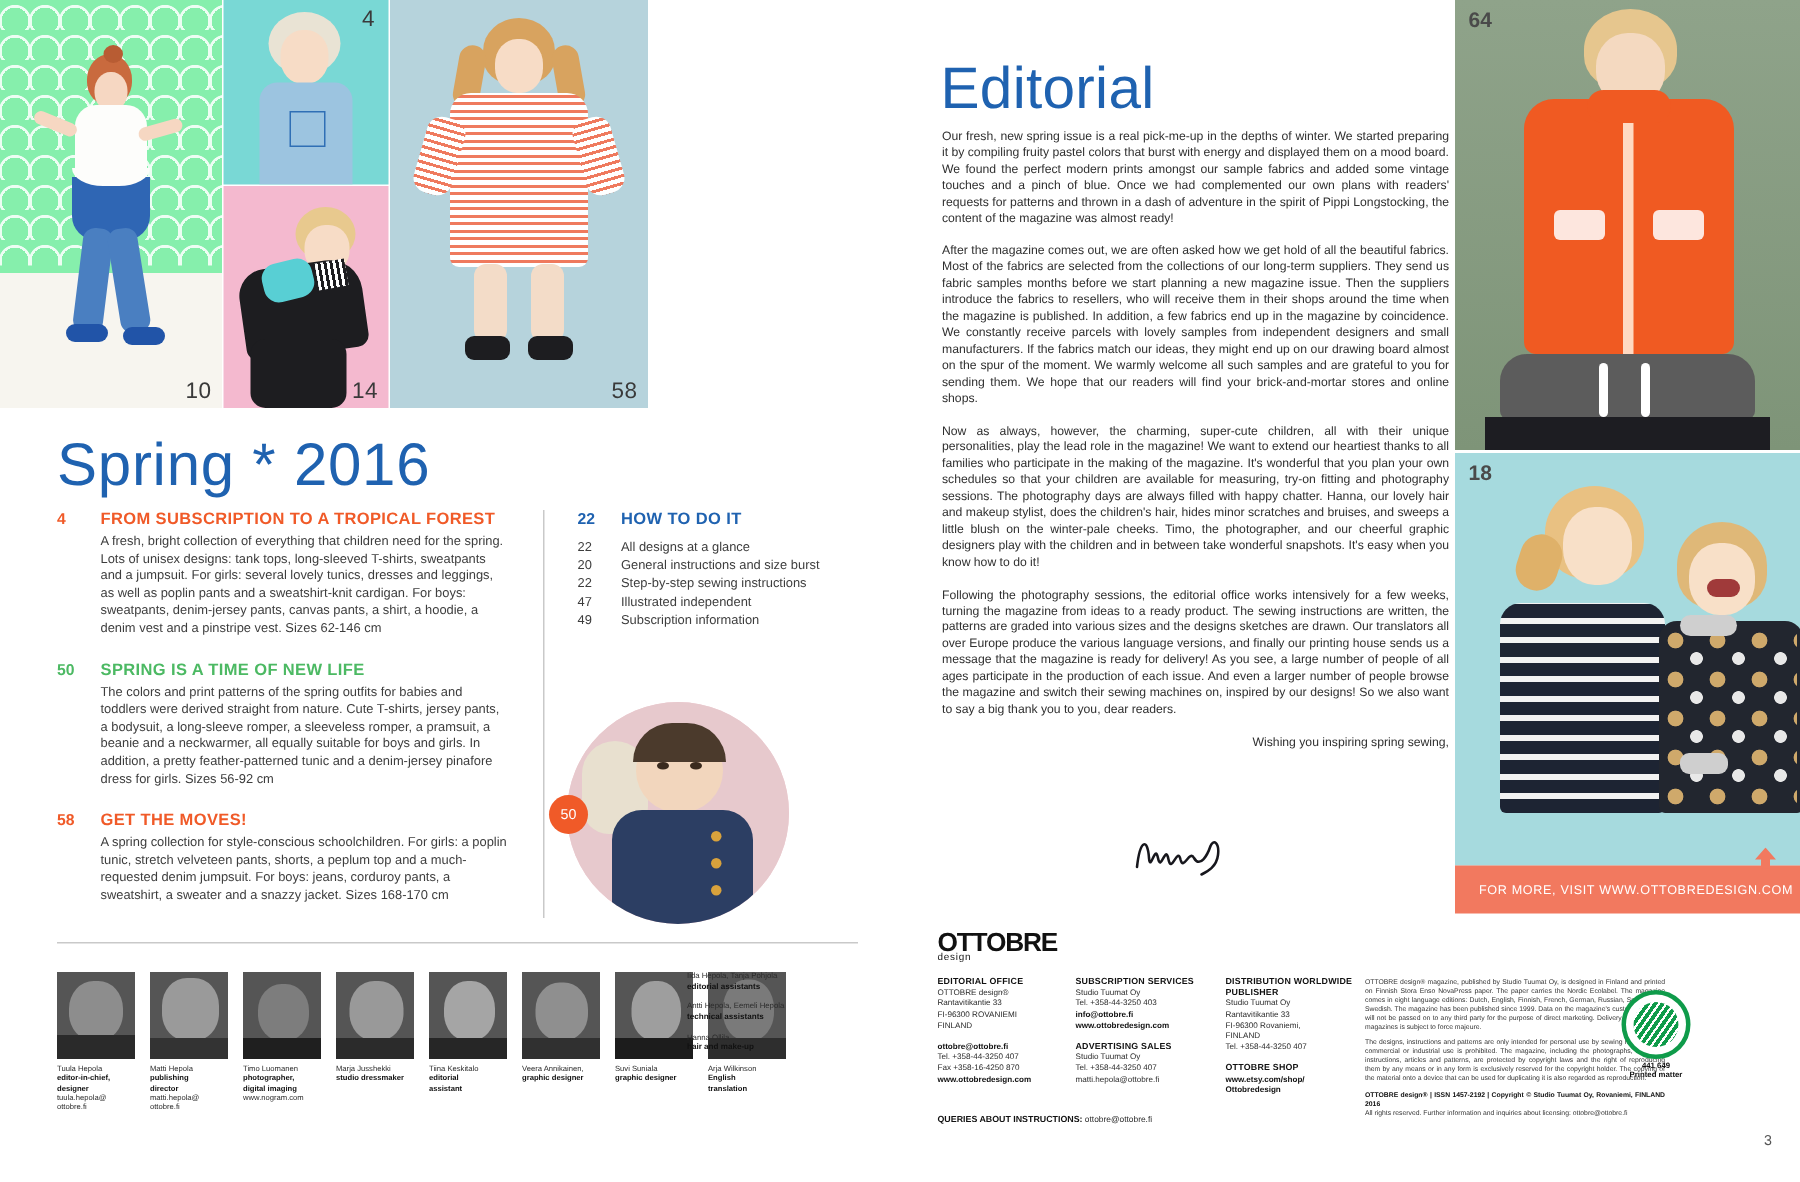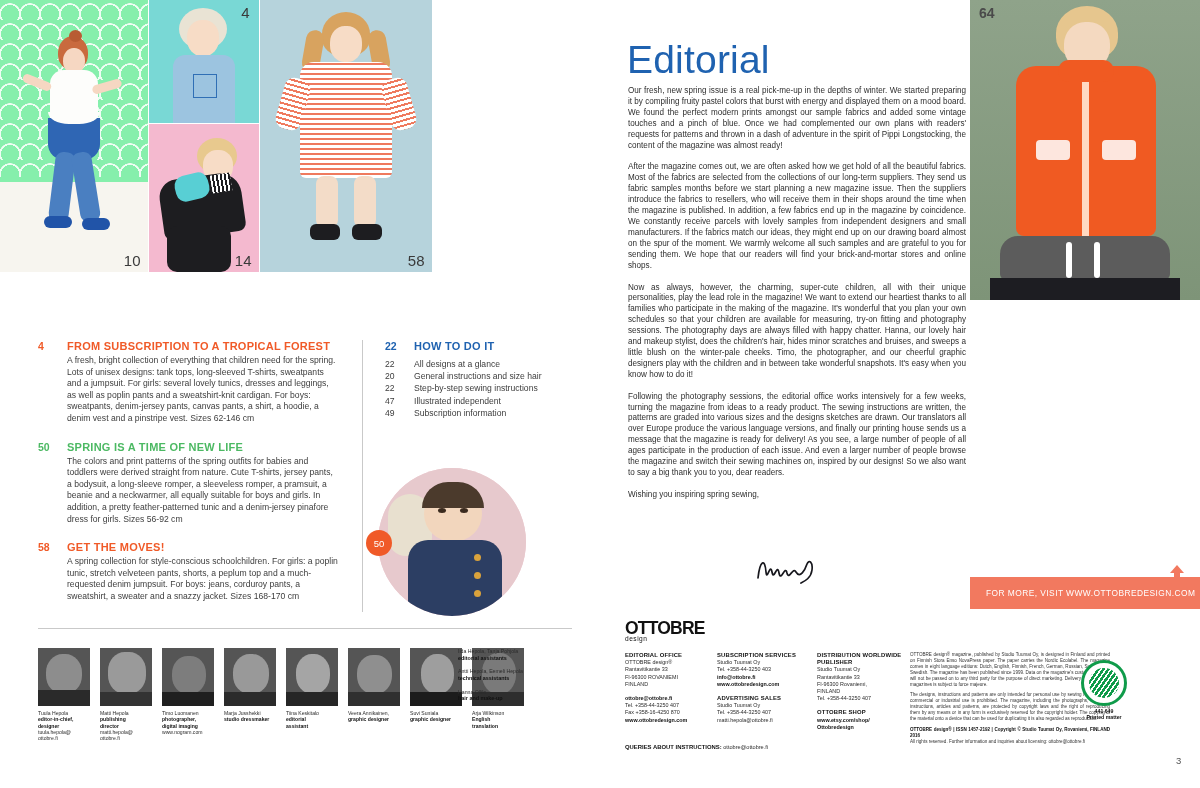--- a/index.html
+++ b/index.html
@@ -214,20 +214,21 @@
         <div class="sh" style="left:126px;top:78px;width:26px;height:52px;background:repeating-linear-gradient(0deg,#fff 0 3px,#ef7a5e 3px 5px);border-radius:10px;transform:rotate(-16deg);"></div>
         <div class="sh" style="left:56px;top:176px;width:22px;height:52px;background:#f3dcc8;border-radius:8px;"></div>
         <div class="sh" style="left:94px;top:176px;width:22px;height:52px;background:#f3dcc8;border-radius:8px;"></div>
         <div class="sh" style="left:50px;top:224px;width:30px;height:16px;background:#1d1d20;border-radius:6px;"></div>
         <div class="sh" style="left:92px;top:224px;width:30px;height:16px;background:#1d1d20;border-radius:6px;"></div>
         <div class="num">58</div>
       </div>
 
     </div>
 
+    <div class="spring-title">Spring * 2016</div>
 
     <div class="vdivide"></div>
 
     <div class="toc">
       <div class="toc-entry">
         <div class="toc-head">
           <span class="toc-num c-orange">4</span>
           <span class="toc-title c-orange">FROM SUBSCRIPTION TO A TROPICAL FOREST</span>
         </div>
         <div class="toc-body">A fresh, bright collection of everything that children need for the spring. Lots of unisex designs: tank tops, long-sleeved T-shirts, sweatpants and a jumpsuit. For girls: several lovely tunics, dresses and leggings, as well as poplin pants and a sweatshirt-knit cardigan. For boys: sweatpants, denim-jersey pants, canvas pants, a shirt, a hoodie, a denim vest and a pinstripe vest. Sizes 62-146 cm</div>
@@ -253,21 +254,21 @@
         <span class="toc-num c-blue">22</span>
         <span class="toc-title c-blue">HOW TO DO IT</span>
       </div>
       <div class="sub-list" style="margin-top:6px;">
         <div class="sub-row">
           <span class="n">22</span>
           <span>All designs at a glance</span>
         </div>
         <div class="sub-row">
           <span class="n">20</span>
-          <span>General instructions and size hair</span>
+          <span>General instructions and size burst</span>
         </div>
         <div class="sub-row">
           <span class="n">22</span>
           <span>Step-by-step sewing instructions</span>
         </div>
         <div class="sub-row">
           <span class="n">47</span>
           <span>Illustrated independent</span>
         </div>
         <div class="sub-row">
@@ -393,21 +394,21 @@
 
   <div class="right-page">
 
     <div class="editorial-title">Editorial</div>
 
     <div class="editorial-body">
       <p>Our fresh, new spring issue is a real pick-me-up in the depths of winter. We started preparing it by compiling fruity pastel colors that burst with energy and displayed them on a mood board. We found the perfect modern prints amongst our sample fabrics and added some vintage touches and a pinch of blue. Once we had complemented our own plans with readers' requests for patterns and thrown in a dash of adventure in the spirit of Pippi Longstocking, the content of the magazine was almost ready!</p>
       <p>After the magazine comes out, we are often asked how we get hold of all the beautiful fabrics. Most of the fabrics are selected from the collections of our long-term suppliers. They send us fabric samples months before we start planning a new magazine issue. Then the suppliers introduce the fabrics to resellers, who will receive them in their shops around the time when the magazine is published. In addition, a few fabrics end up in the magazine by coincidence. We constantly receive parcels with lovely samples from independent designers and small manufacturers. If the fabrics match our ideas, they might end up on our drawing board almost on the spur of the moment. We warmly welcome all such samples and are grateful to you for sending them. We hope that our readers will find your brick-and-mortar stores and online shops.</p>
       <p>Now as always, however, the charming, super-cute children, all with their unique personalities, play the lead role in the magazine! We want to extend our heartiest thanks to all families who participate in the making of the magazine. It's wonderful that you plan your own schedules so that your children are available for measuring, try-on fitting and photography sessions. The photography days are always filled with happy chatter. Hanna, our lovely hair and makeup stylist, does the children's hair, hides minor scratches and bruises, and sweeps a little blush on the winter-pale cheeks. Timo, the photographer, and our cheerful graphic designers play with the children and in between take wonderful snapshots. It's easy when you know how to do it!</p>
       <p>Following the photography sessions, the editorial office works intensively for a few weeks, turning the magazine from ideas to a ready product. The sewing instructions are written, the patterns are graded into various sizes and the designs sketches are drawn. Our translators all over Europe produce the various language versions, and finally our printing house sends us a message that the magazine is ready for delivery! As you see, a large number of people of all ages participate in the production of each issue. And even a larger number of people browse the magazine and switch their sewing machines on, inspired by our designs! So we also want to say a big thank you to you, dear readers.</p>
-      <p style="text-align:left;">Wishing you inspiring spring sewing,</p>
+      <p style="text-align:right;">Wishing you inspiring spring sewing,</p>
     </div>
 
     <svg class="signature" viewBox="0 0 72 32">
       <path d="M3 26 C5 8, 10 6, 11 20 C12 30, 15 10, 17 20 C19 30, 22 10, 24 21
                C26 31, 30 12, 32 21 C34 29, 38 14, 41 20 C45 27, 50 18, 52 12
                C54 7, 58 10, 57 18 C56 26, 50 29, 46 31" fill="none" stroke="#17171d" stroke-width="1.7" stroke-linecap="round"></path>
     </svg>
 
     <div class="rp-photo rp1">
       <div class="sh" style="left:0;top:0;right:0;bottom:0;background:linear-gradient(180deg,#8fa38a 0%,#7e9478 100%);"></div>
@@ -418,20 +419,35 @@
       <div class="sh" style="left:88px;top:60px;width:56px;height:22px;background:#f05a22;border-radius:12px;"></div>
       <div class="sh" style="left:66px;top:140px;width:34px;height:20px;background:#fff;border-radius:4px;opacity:.85;"></div>
       <div class="sh" style="left:132px;top:140px;width:34px;height:20px;background:#fff;border-radius:4px;opacity:.85;"></div>
       <div class="sh" style="left:30px;top:236px;width:170px;height:44px;background:#5c5c5c;border-radius:18px 18px 6px 6px;"></div>
       <div class="sh" style="left:96px;top:242px;width:6px;height:36px;background:#fff;border-radius:3px;"></div>
       <div class="sh" style="left:124px;top:242px;width:6px;height:36px;background:#fff;border-radius:3px;"></div>
       <div class="sh" style="left:20px;top:278px;width:190px;height:24px;background:#1d1d22;"></div>
       <div class="num">64</div>
     </div>
 
+    <div class="rp-photo rp2">
+      <div class="sh" style="left:0;top:0;right:0;bottom:0;background:#a6dade;"></div>
+      <div class="sh" style="left:60px;top:22px;width:66px;height:62px;background:#e9c182;border-radius:50% 50% 42% 42%;"></div>
+      <div class="sh" style="left:72px;top:36px;width:46px;height:52px;background:#f8e0c8;border-radius:46%;"></div>
+      <div class="sh" style="left:42px;top:54px;width:28px;height:38px;background:#dfb169;border-radius:14px;transform:rotate(18deg);"></div>
+      <div class="sh" style="left:30px;top:100px;width:110px;height:140px;background:repeating-linear-gradient(0deg,#1d2433 0 9px,#f2f2f2 9px 13px);border-radius:14px 14px 4px 4px;"></div>
+      <div class="sh" style="left:148px;top:46px;width:60px;height:58px;background:#dfb878;border-radius:50% 50% 40% 40%;"></div>
+      <div class="sh" style="left:156px;top:60px;width:44px;height:48px;background:#f8e0c8;border-radius:46%;"></div>
+      <div class="sh" style="left:168px;top:84px;width:22px;height:12px;background:#a03a3a;border-radius:8px;"></div>
+      <div class="sh" style="left:136px;top:112px;width:96px;height:128px;background:#22262f;border-radius:12px 12px 4px 4px;"></div>
+      <div class="sh" style="left:140px;top:116px;width:88px;height:120px;background-image:radial-gradient(circle at 7px 9px,#cfa96b 5px,transparent 5.5px),radial-gradient(circle at 21px 21px,#e8e8e8 4px,transparent 4.5px);background-size:28px 26px;"></div>
+      <div class="sh" style="left:150px;top:108px;width:38px;height:14px;background:#cfcfcf;border-radius:8px;"></div>
+      <div class="sh" style="left:150px;top:200px;width:32px;height:14px;background:#cfcfcf;border-radius:6px;"></div>
+      <div class="num">18</div>
+    </div>
 
     <div class="formore">
       <svg width="14" height="14" viewBox="0 0 14 14" style="position:absolute;right:16px;top:-12px;">
         <path d="M7 0 L14 8 L10 8 L10 14 L4 14 L4 8 L0 8 Z" fill="#f2795f"></path>
       </svg>
       <span>FOR MORE, VISIT WWW.OTTOBREDESIGN.COM</span>
     </div>
 
     <div class="logo-wrap">
       <div class="logo-main">OTTOBRE</div>

